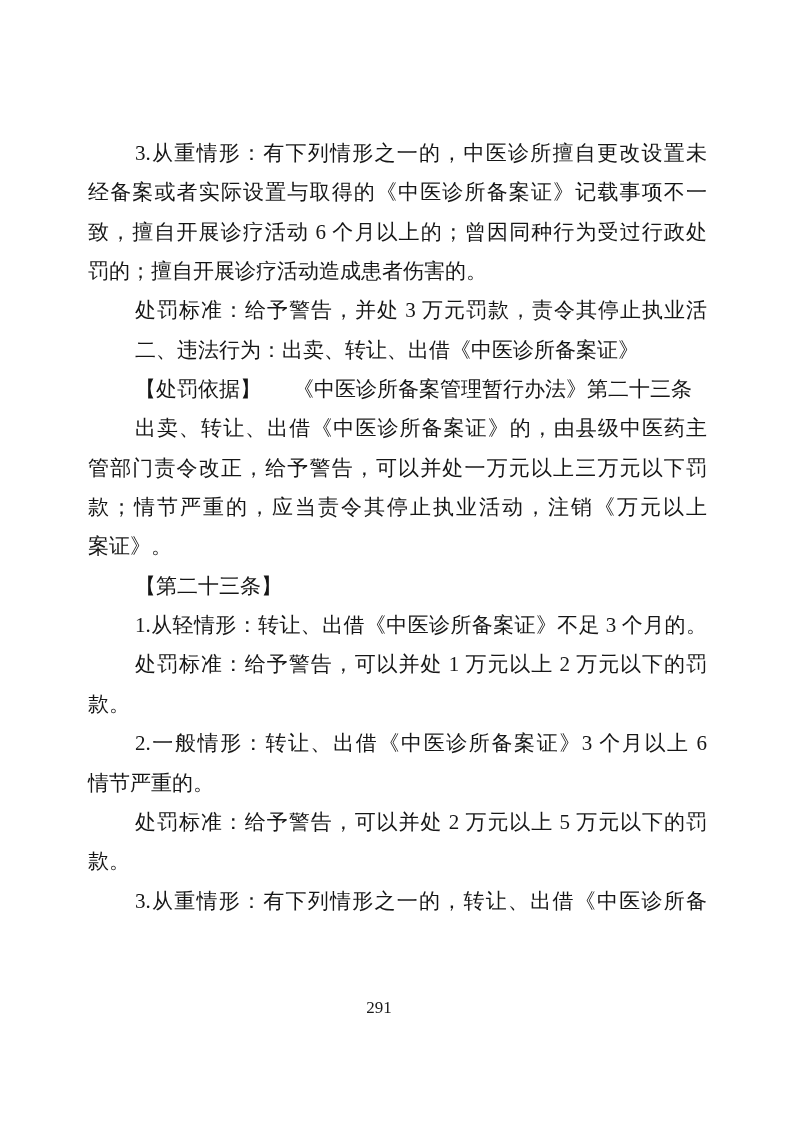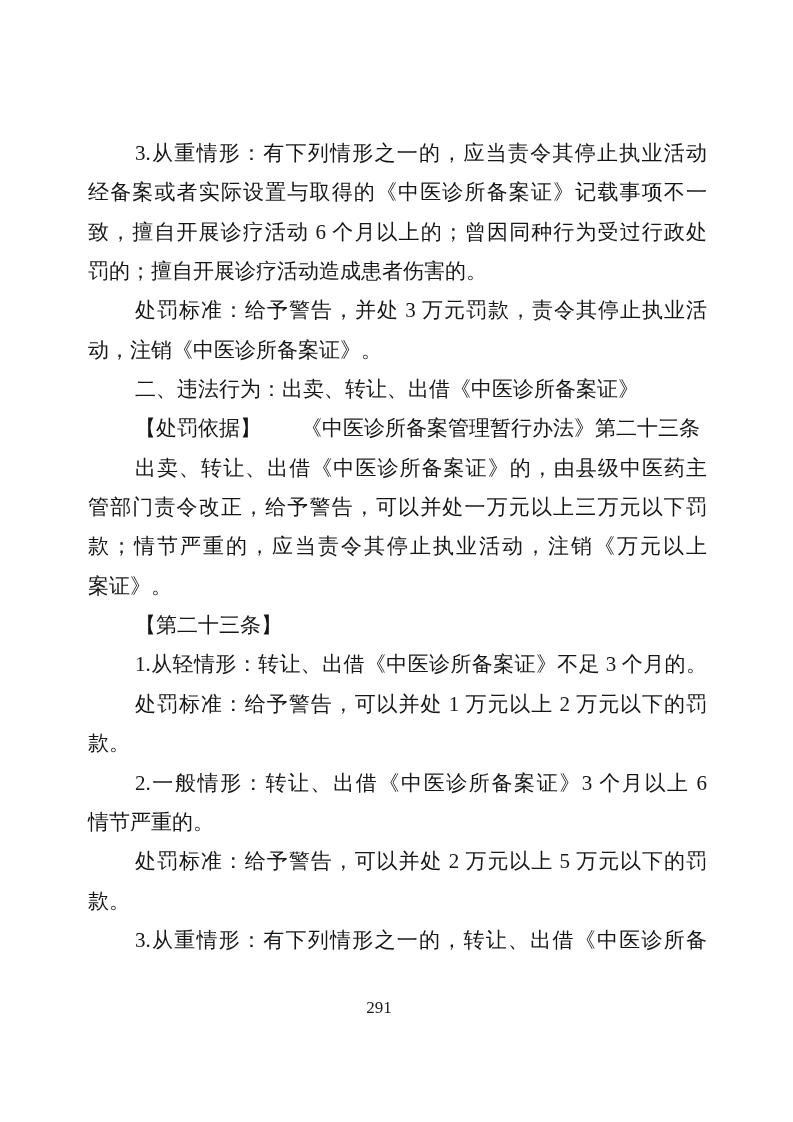--- a/index.html
+++ b/index.html
@@ -22,46 +22,45 @@
     height: 39.35px;
     white-space: normal;
   }
   .justify {
     text-align: justify;
     text-align-last: justify;
     text-justify: inter-character;
   }
   .indent { text-indent: 47px; }
   .bold { font-weight: normal; }
-  .gap2 { margin-left: 40px; }
+  .gap2 { margin-left: 32px; }
   .page-number {
     position: absolute;
     top: 998px; left: 0;
     width: 758px;
     text-align: center;
     font-size: 17px;
     color: #1a1a1a;
   }
 </style>
 </head>
 <body>
 
 <div class="doc">
 
-  <div class="line indent justify"><span class="bold">3.从重情形：</span><span>有下列情形之一的，应当责令其停止执业活动</span></div>
+  <div class="line indent justify"><span class="bold">3.从重情形：</span><span>有下列情形之一的，中医诊所擅自更改设置未</span></div>
 
   <div class="line justify"><span>经备案或者实际设置与取得的《中医诊所备案证》记载事项不一</span></div>
 
   <div class="line justify"><span>致，擅自开展诊疗活动 6 个月以上的；曾因同种行为受过行政处</span></div>
 
   <div class="line"><span>罚的；擅自开展诊疗活动造成患者伤害的。</span></div>
 
   <div class="line indent justify"><span class="bold">处罚标准：</span><span>给予警告，并处 3 万元罚款，责令其停止执业活</span></div>
 
-  <div class="line"><span>动，注销《中医诊所备案证》。</span></div>
 
   <div class="line indent"><span>二、违法行为：出卖、转让、出借《中医诊所备案证》</span></div>
 
   <div class="line indent"><span class="bold">【处罚依据】</span><span class="bold gap2">《中医诊所备案管理暂行办法》第二十三条</span></div>
 
   <div class="line indent justify"><span>出卖、转让、出借《中医诊所备案证》的，由县级中医药主</span></div>
 
   <div class="line justify"><span>管部门责令改正，给予警告，可以并处一万元以上三万元以下罚</span></div>
 
   <div class="line justify"><span>款；情节严重的，应当责令其停止执业活动，注销《万元以上</span></div>

